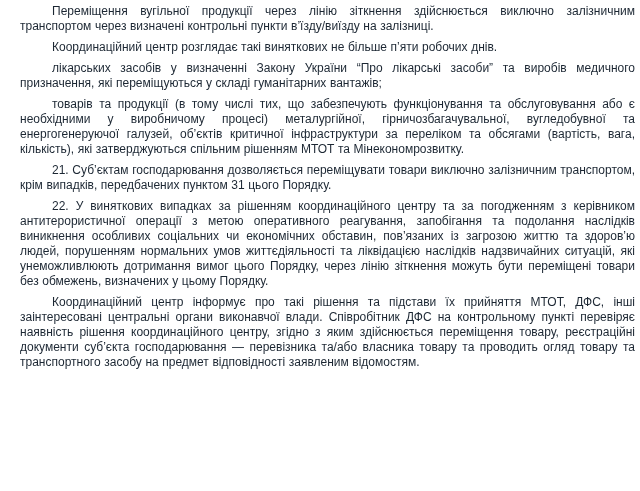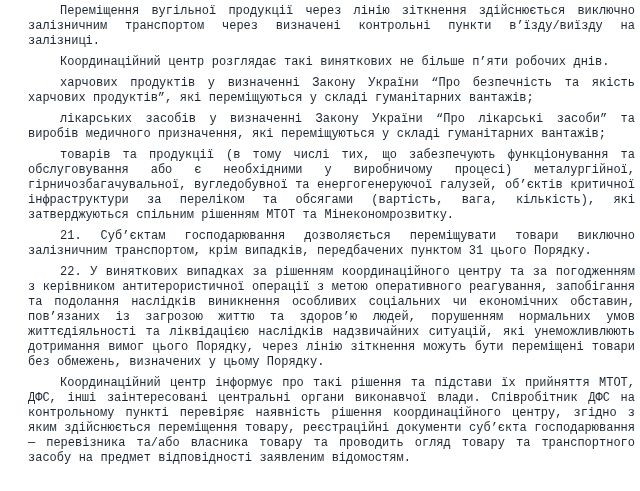--- a/index.html
+++ b/index.html
@@ -4,40 +4,39 @@
 <style>
   html, body {
     margin: 0;
     padding: 0;
     background: #ffffff;
   }
   .doc-page {
     width: 640px;
     height: 491px;
     box-sizing: border-box;
-    padding: 4px 5px 0 28px;
+    padding: 4px 5px 0 20px;
     background: #ffffff;
-    font-family: Liberation Mono, monospace;
+    font-family: Liberation Sans, sans-serif;
     font-size: 12px;
     line-height: 15px;
     color: #1c2733;
     overflow: hidden;
   }
   .doc-page p.para {
     margin: 0 0 6px 0;
     text-indent: 32px;
     text-align: justify;
     word-spacing: 0.02em;
   }
 </style>
 </head>
 <body>
 
 <div class="doc-page">
   <p class="para">Переміщення вугільної продукції через лінію зіткнення здійснюється виключно залізничним транспортом через визначені контрольні пункти в’їзду/виїзду на залізниці.</p>
   <p class="para">Координаційний центр розглядає такі виняткових не більше п’яти робочих днів.</p>
-  <p class="para">харчових продуктів у визначенні Закону України “Про безпечність та якість харчових продуктів”, які переміщуються у складі гуманітарних вантажів;</p>
   <p class="para">лікарських засобів у визначенні Закону України “Про лікарські засоби” та виробів медичного призначення, які переміщуються у складі гуманітарних вантажів;</p>
   <p class="para">товарів та продукції (в тому числі тих, що забезпечують функціонування та обслуговування або є необхідними у виробничому процесі) металургійної, гірничозбагачувальної, вугледобувної та енергогенеруючої галузей, об’єктів критичної інфраструктури за переліком та обсягами (вартість, вага, кількість), які затверджуються спільним рішенням МТОТ та Мінекономрозвитку.</p>
   <p class="para">21. Суб’єктам господарювання дозволяється переміщувати товари виключно залізничним транспортом, крім випадків, передбачених пунктом 31 цього Порядку.</p>
   <p class="para">22. У виняткових випадках за рішенням координаційного центру та за погодженням з керівником антитерористичної операції з метою оперативного реагування, запобігання та подолання наслідків виникнення особливих соціальних чи економічних обставин, пов’язаних із загрозою життю та здоров’ю людей, порушенням нормальних умов життєдіяльності та ліквідацією наслідків надзвичайних ситуацій, які унеможливлюють дотримання вимог цього Порядку, через лінію зіткнення можуть бути переміщені товари без обмежень, визначених у цьому Порядку.</p>
   <p class="para">Координаційний центр інформує про такі рішення та підстави їх прийняття МТОТ, ДФС, інші заінтересовані центральні органи виконавчої влади. Співробітник ДФС на контрольному пункті перевіряє наявність рішення координаційного центру, згідно з яким здійснюється переміщення товару, реєстраційні документи суб’єкта господарювання — перевізника та/або власника товару та проводить огляд товару та транспортного засобу на предмет відповідності заявленим відомостям.</p>
 </div>
 
 </body></html>

